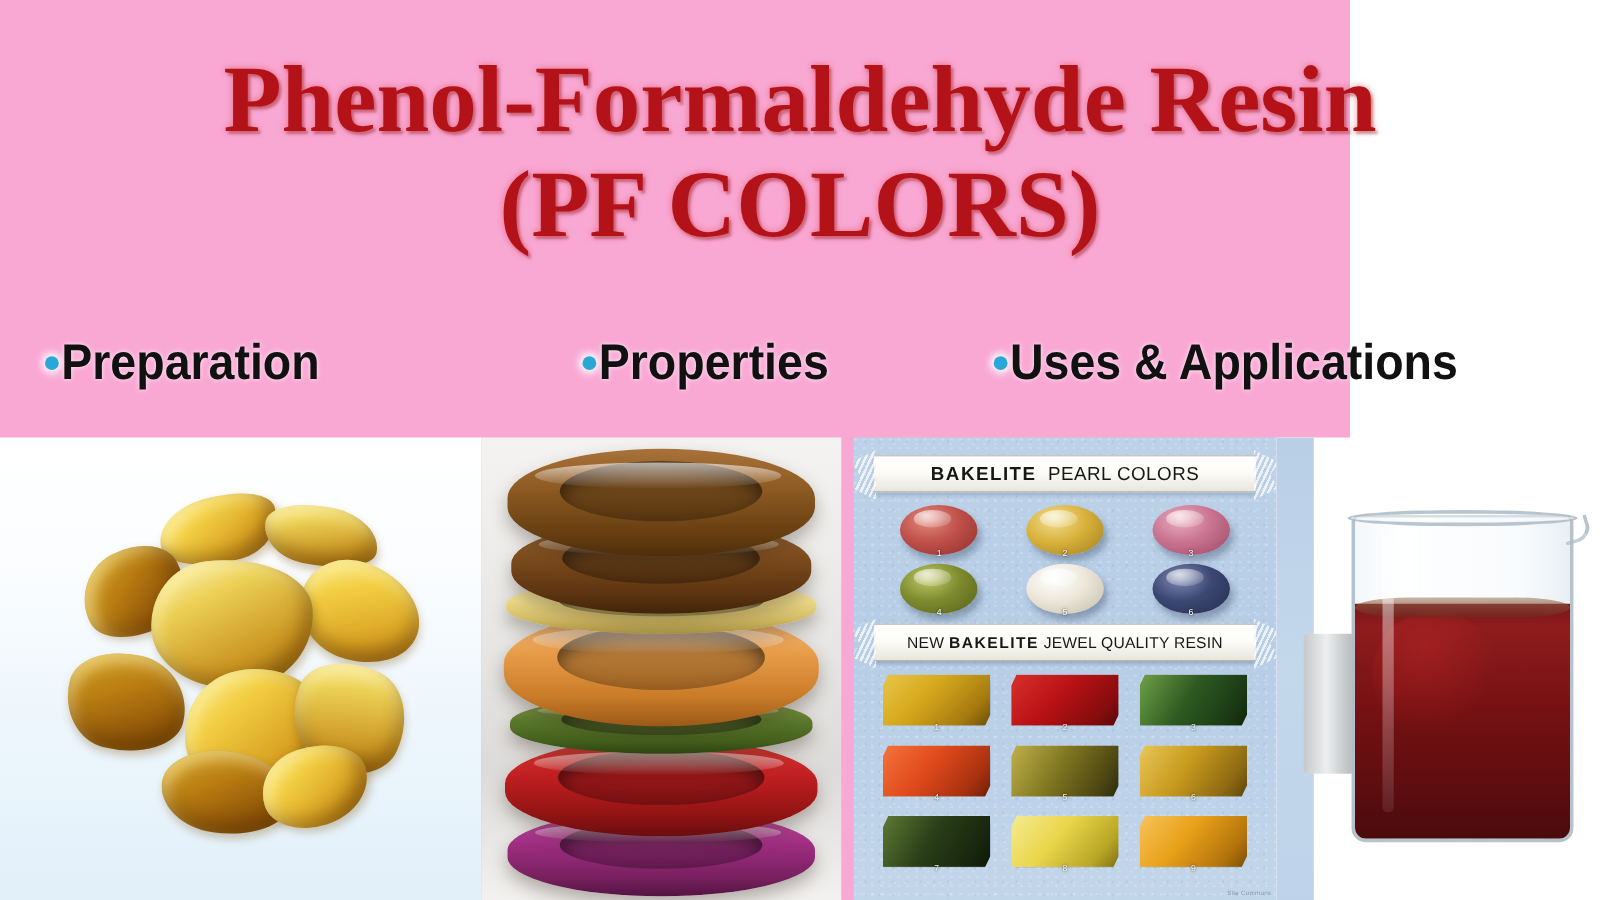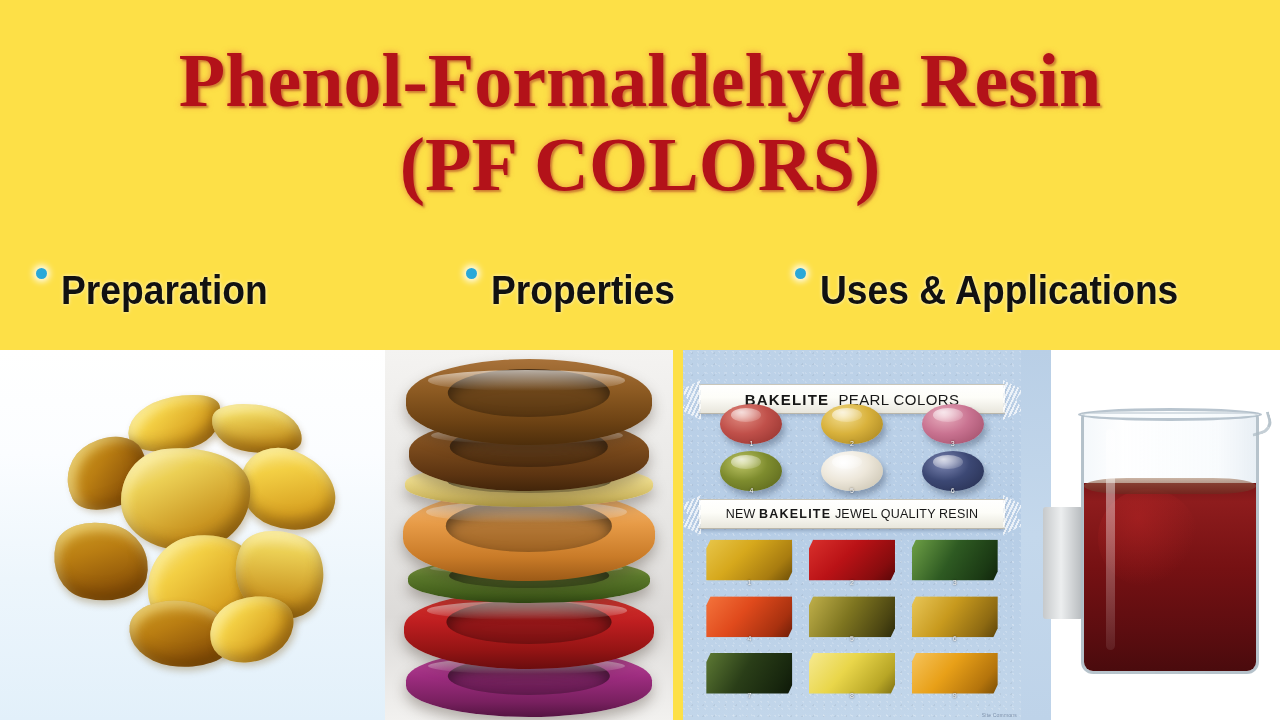--- a/index.html
+++ b/index.html
@@ -8,23 +8,23 @@
   html, body {
     width: 1280px;
     height: 720px;
     overflow: hidden;
     background: #ffffff;
     font-family: "Liberation Sans", sans-serif;
   }
 
   #slide {
     position: relative;
-    width: 1280px;
+    width: 1080px;
     height: 720px;
-    background: #fde047;
+    background: #f9a8d4;
   }
 
   
   #title-block {
     position: absolute;
     top: 38px;
     left: 0;
     width: 1280px;
     text-align: center;
   }
@@ -44,21 +44,22 @@
   #bullet-row {
     position: absolute;
     top: 262px;
     left: 0;
     width: 1280px;
     height: 62px;
   }
   .bullet-item {
     position: absolute;
     display: flex;
-    gap: 14px;
+    align-items: center;
+    gap: 2px;
     white-space: nowrap;
   }
   .bullet-dot {
     width: 11px;
     height: 11px;
     border-radius: 50%;
     flex: 0 0 auto;
     box-shadow: 0 0 6px 3px rgba(255,255,255,0.9);
   }
   .bullet-label {
@@ -174,21 +175,21 @@
     content: "";
     position: absolute;
     top: -5px;
     width: 20px; height: 40px;
     background:
       repeating-linear-gradient(115deg, rgba(255,255,255,0.85) 0 2px, rgba(190,205,225,0.25) 2px 4px);
     opacity: 0.85;
   }
   .card-banner::before { left: -18px; clip-path: polygon(100% 0,100% 100%,0 76%,34% 50%,0 24%); }
   .card-banner::after  { right: -18px; clip-path: polygon(0 0,0 100%,100% 76%,66% 50%,100% 24%); }
-  #banner-top { top: 14px; margin-top: 20px; }
+  #banner-top { top: 14px; }
   #banner-mid { top: 149px; }
   .banner-text {
     font-family: "Liberation Sans", sans-serif;
     font-size: 15px;
     color: #171717;
     white-space: nowrap;
     letter-spacing: 0.4px;
   }
   .banner-text .bk { font-weight: bold; letter-spacing: 1.2px; }
   #banner-mid .banner-text { font-size: 12.5px; letter-spacing: 0.2px; }

